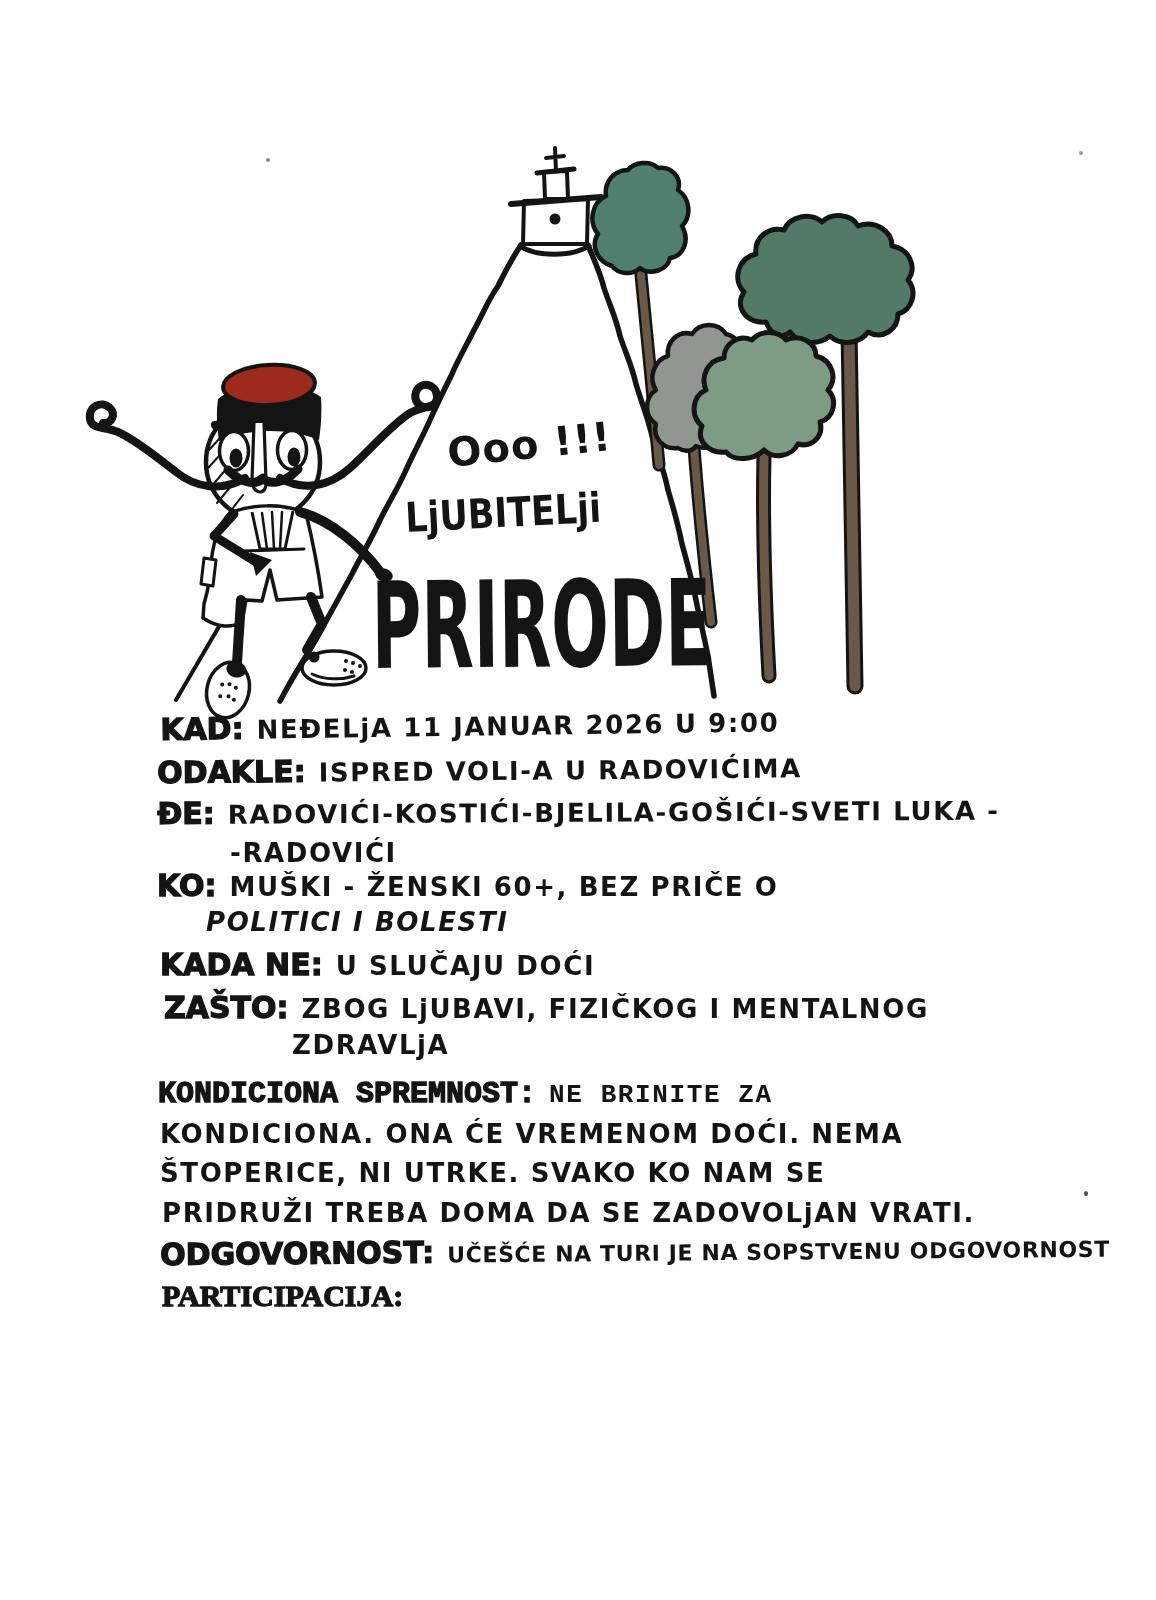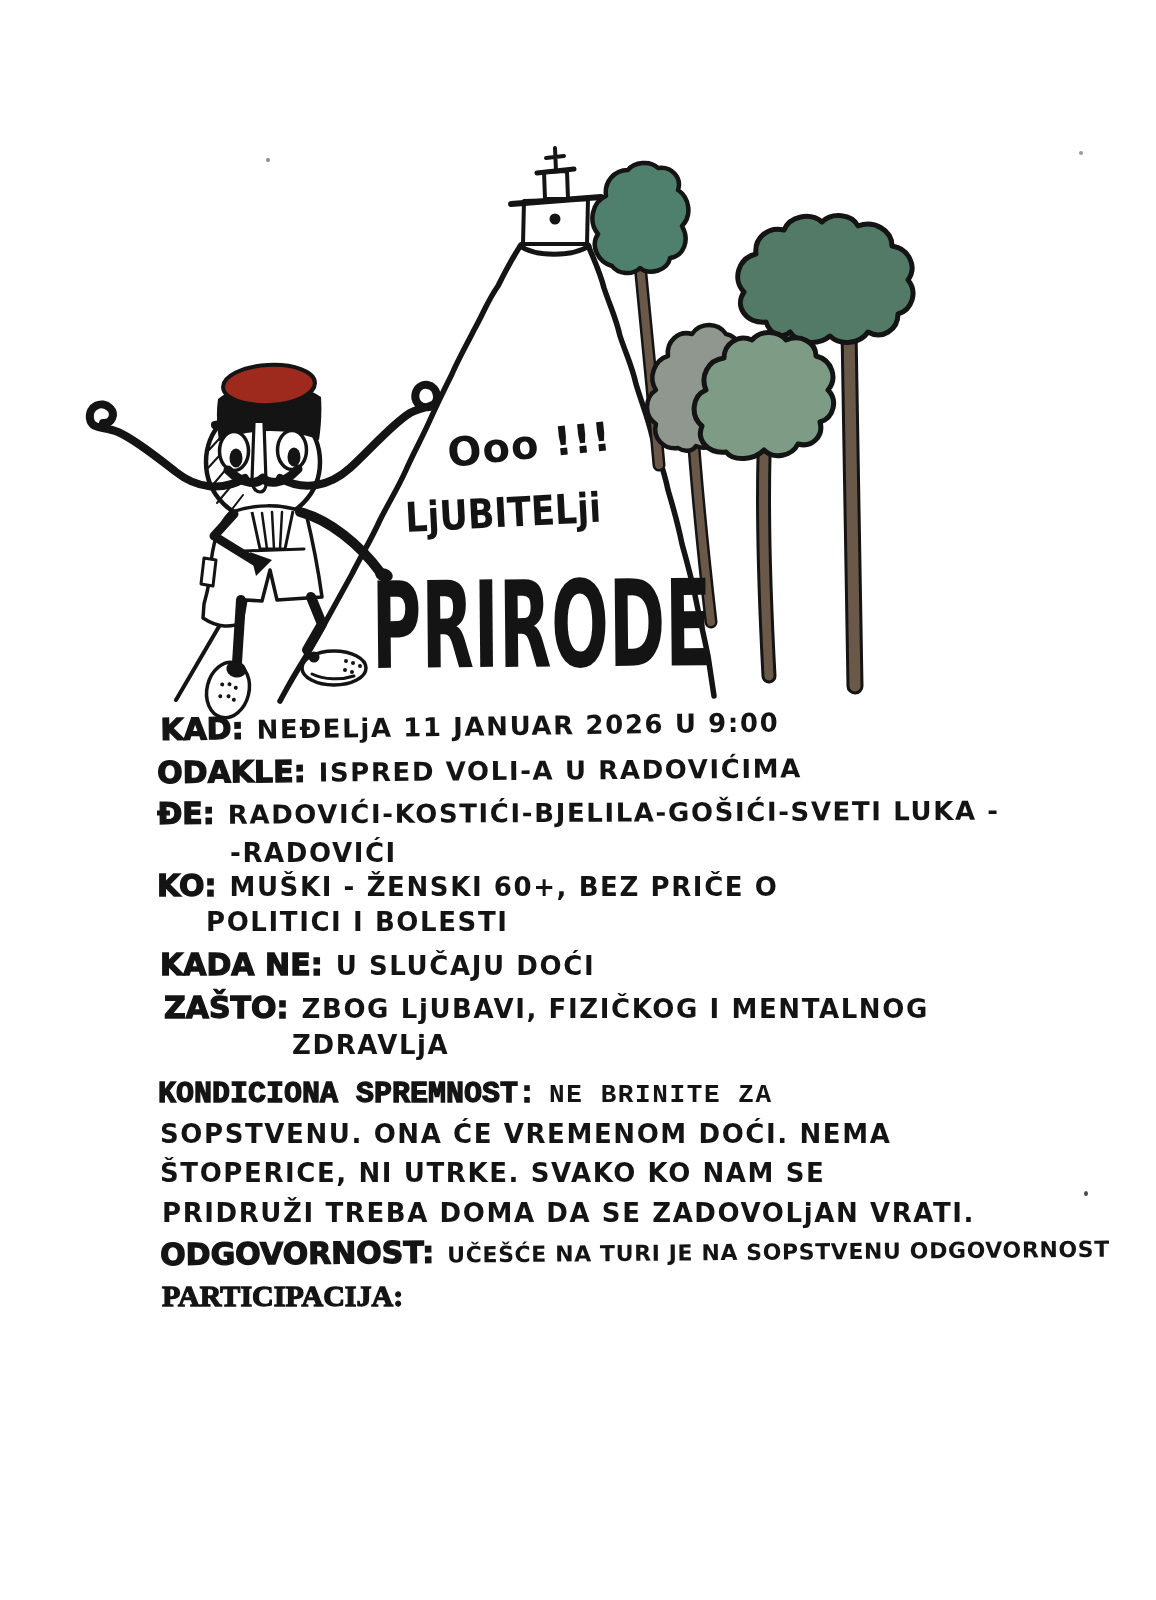--- a/index.html
+++ b/index.html
@@ -15,21 +15,21 @@
     display:inline-block;font-weight:800;font-size:30px;letter-spacing:0px;
     -webkit-text-stroke:1.3px #141414;margin-right:13px;vertical-align:baseline;
   }
   .val{display:inline-block;font-weight:700;font-size:26px;letter-spacing:1.6px;}
   .val-sm{display:inline-block;font-weight:700;font-size:22px;letter-spacing:0.6px;}
   .r-kad{left:160px;top:712px;transform:rotate(-0.8deg);}
   .r-odakle{left:157px;top:755px;transform:rotate(-0.5deg);}
   .r-dje{left:157px;top:796px;transform:rotate(-0.3deg);}
   .r-dje2{left:230px;top:838px;}
   .r-ko{left:157px;top:868px;}
-  .r-ko2{left:206px;top:907px;}
+  .r-ko2{left:206px;top:907px;font-style:italic;}
   .r-kadane{left:160px;top:947px;}
   .r-zasto{left:164px;top:990px;}
   .r-zasto2{left:292px;top:1030px;}
   .r-kond1{left:158px;top:1077px;font-family:Liberation Mono, monospace;}
   .r-kond2{left:160px;top:1119px;}
   .r-kond3{left:160px;top:1158px;}
   .r-kond4{left:162px;top:1198px;}
   .r-odg{left:160px;top:1237px;transform:rotate(-0.5deg);}
   .r-part{left:162px;top:1279px;font-family:Liberation Serif, serif;}
   .ink{stroke:#141414;fill:none;stroke-linecap:round;stroke-linejoin:round;}
@@ -210,21 +210,21 @@
     <div class="row r-zasto">
       <span class="lbl">ZAŠTO:</span><span class="val">ZBOG LjUBAVI, FIZIČKOG I MENTALNOG</span>
     </div>
     <div class="row r-zasto2">
       <span class="val">ZDRAVLjA</span>
     </div>
     <div class="row r-kond1">
       <span class="lbl">KONDICIONA SPREMNOST:</span><span class="val">NE BRINITE ZA</span>
     </div>
     <div class="row r-kond2">
-      <span class="val">SOPSTVENU. ONA ĆE VREMENOM DOĆI. NEMA</span>
+      <span class="val">KONDICIONA. ONA ĆE VREMENOM DOĆI. NEMA</span>
     </div>
     <div class="row r-kond3">
       <span class="val">ŠTOPERICE, NI UTRKE. SVAKO KO NAM SE</span>
     </div>
     <div class="row r-kond4">
       <span class="val">PRIDRUŽI TREBA DOMA DA SE ZADOVOLjAN VRATI.</span>
     </div>
     <div class="row r-odg">
       <span class="lbl">ODGOVORNOST:</span><span class="val-sm">UČEŠĆE NA TURI JE NA SOPSTVENU ODGOVORNOST</span>
     </div>

